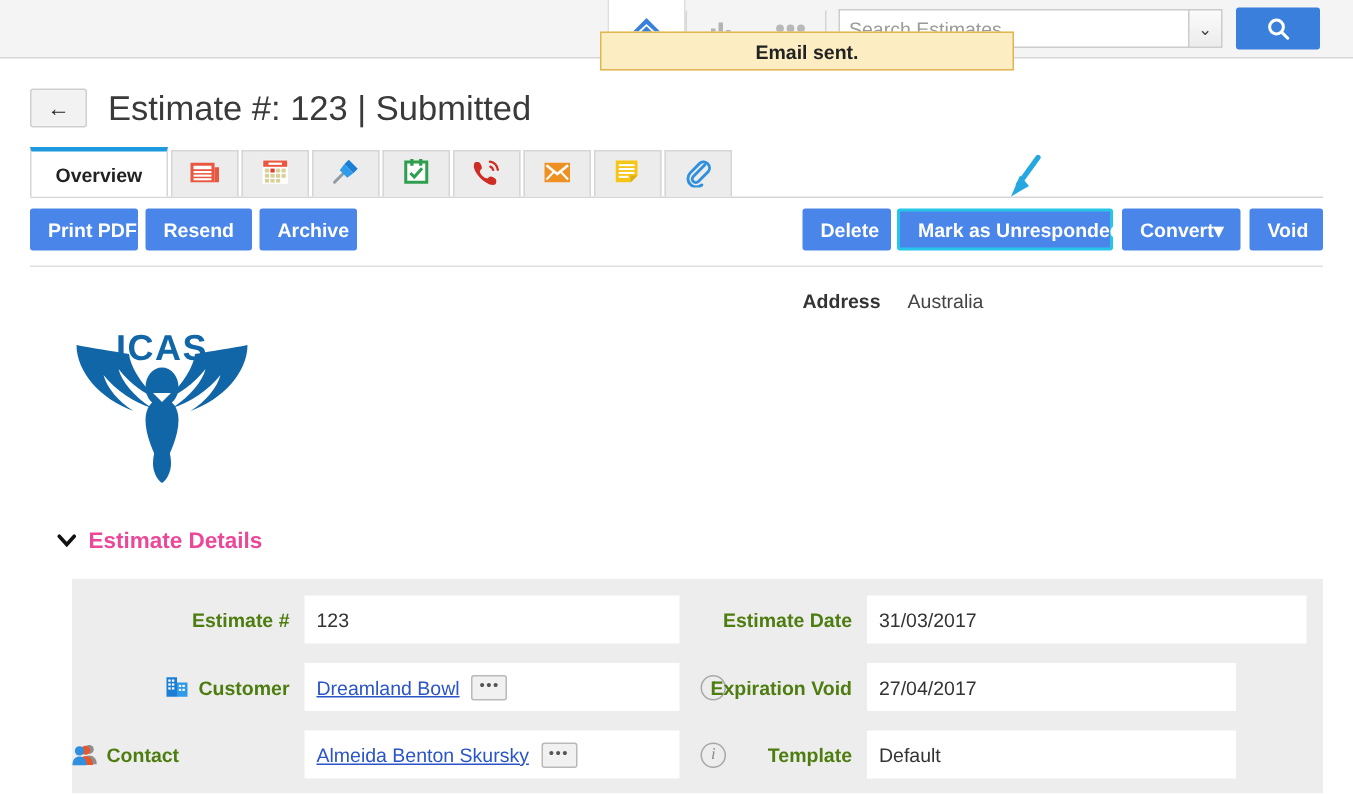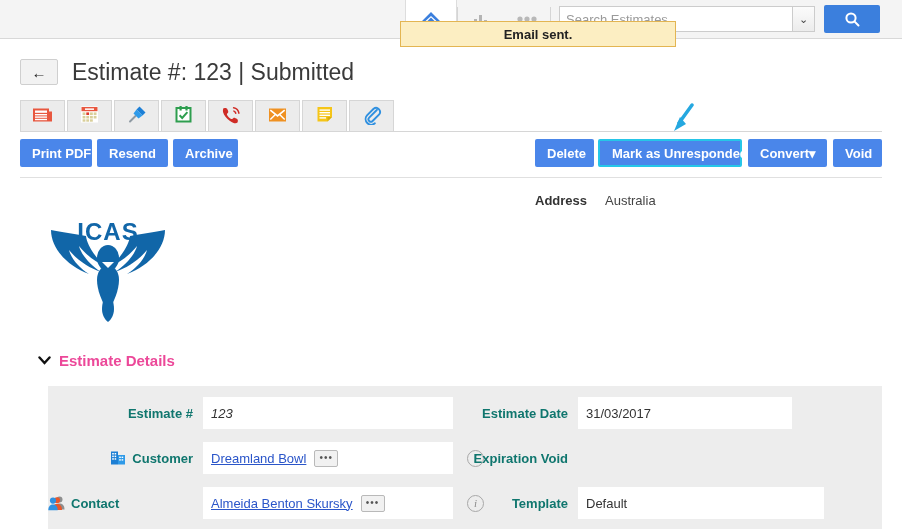--- a/index.html
+++ b/index.html
@@ -292,21 +292,21 @@
   }
   .frow {
     position: absolute;
     height: 32px;
     display: flex;
     align-items: center;
   }
   .flabel {
     font-size: 13px;
     font-weight: bold;
-    color: #0f766e;
+    color: #4d7c0f;
     text-align: right;
     white-space: nowrap;
   }
   .finput {
     height: 32px;
     background: #ffffff;
     border: none;
     box-sizing: border-box;
     display: flex;
     align-items: center;
@@ -403,20 +403,23 @@
 <div class="toast">Email sent.</div>
 
 <div class="title-row">
   <div class="back-btn">←</div>
   <div class="page-title">Estimate #: 123 | Submitted</div>
 </div>
 
 <div class="tabs-underline"></div>
 <div class="tabs">
 
+  <div class="tab active">
+    <span>Overview</span>
+  </div>
 
   <div class="tab">
     <span>
       <svg width="21" height="18" viewBox="0 0 21 18" aria-hidden="true">
         <rect x="1" y="2.5" width="16" height="13" fill="#e8573f"></rect>
         <rect x="17" y="5.5" width="3" height="10" fill="#e8573f"></rect>
         <rect x="3" y="4.5" width="12" height="2.3" fill="#ffffff"></rect>
         <rect x="3" y="8" width="12" height="1.4" fill="#ffffff"></rect>
         <rect x="3" y="10.4" width="12" height="1.4" fill="#ffffff"></rect>
         <rect x="3" y="12.8" width="12" height="1.4" fill="#ffffff"></rect>
@@ -560,21 +563,21 @@
       <polyline points="1.5,1.5 6.5,7 11.5,1.5" fill="none" stroke="#111" stroke-width="2.4" stroke-linecap="round"></polyline>
     </svg>
   </span>
   <span class="section-title">Estimate Details</span>
 </div>
 
 <div class="form-panel">
 
   <div class="frow" style="left:0;top:11px;">
     <span class="flabel" style="width:145px;">Estimate #</span>
-    <div class="finput" style="width:250px;margin-left:10px;font-style:italic;">
+    <div class="finput" style="width:250px;margin-left:10px;">
       <span>123</span>
     </div>
   </div>
 
   <div class="frow" style="left:0;top:56px;">
     <span class="flabel" style="width:145px;display:flex;align-items:center;justify-content:flex-end;">
       <span class="field-icon">
         <svg width="16" height="16" viewBox="0 0 16 16" aria-hidden="true">
           <rect x="1" y="1.5" width="7" height="13" fill="#1d7fd4"></rect>
           <rect x="8" y="5" width="7" height="9.5" fill="#2f9ae8"></rect>
@@ -615,27 +618,30 @@
     </span>
     <div class="finput" style="width:250px;margin-left:10px;">
       <span class="flink">Almeida Benton Skursky</span>
       <span class="ellipsis-btn">•••</span>
     </div>
     <span class="info-btn" style="margin-left:14px;">i</span>
   </div>
 
   <div class="frow" style="left:400px;top:11px;">
     <span class="flabel" style="width:120px;">Estimate Date</span>
-    <div class="finput" style="width:214px;margin-left:10px;">
+    <div class="finput" style="width:293px;margin-left:10px;">
       <span>31/03/2017</span>
     </div>
   </div>
 
   <div class="frow" style="left:400px;top:56px;">
     <span class="flabel" style="width:120px;">Expiration Void</span>
+    <div class="finput" style="width:246px;margin-left:10px;">
+      <span>27/04/2017</span>
+    </div>
   </div>
 
   <div class="frow" style="left:400px;top:101px;">
     <span class="flabel" style="width:120px;">Template</span>
     <div class="finput" style="width:246px;margin-left:10px;">
       <span>Default</span>
     </div>
   </div>
 
 </div>

